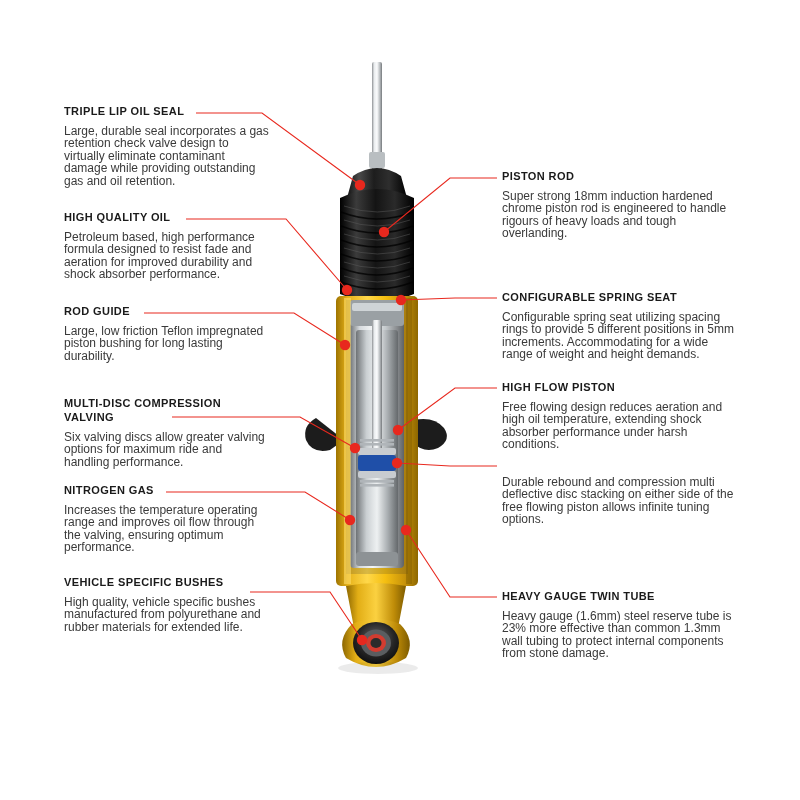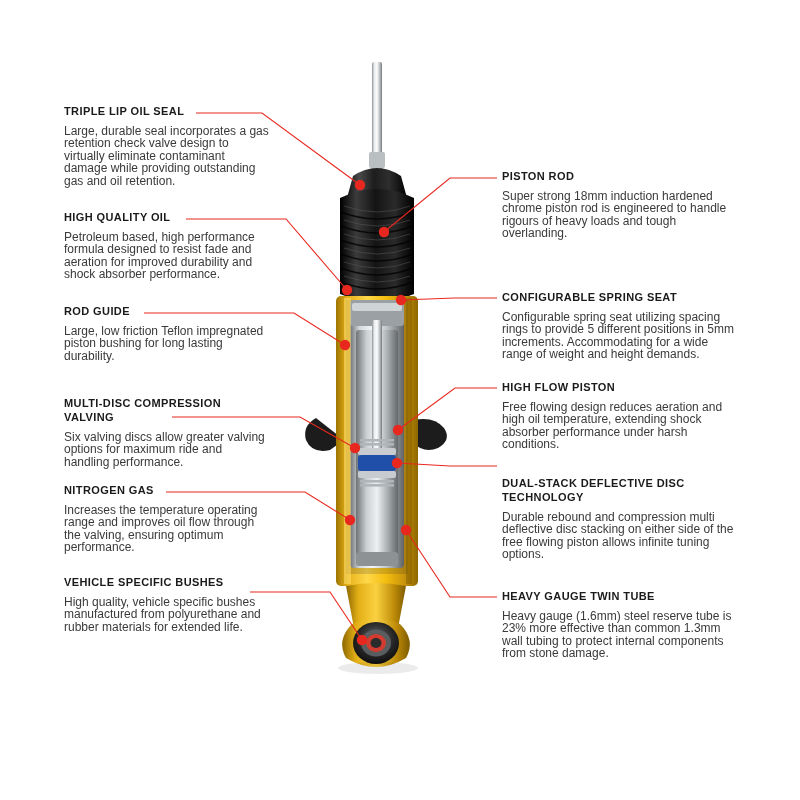--- a/index.html
+++ b/index.html
@@ -261,21 +261,20 @@
     <p class="title">CONFIGURABLE SPRING SEAT</p>
     <p class="body">Configurable spring seat utilizing spacing rings to provide 5 different positions in 5mm increments. Accommodating for a wide range of weight and height demands.</p>
   </div>
 
   <div class="callout right" style="left:502px; top:380px; width:232px;">
     <p class="title">HIGH FLOW PISTON</p>
     <p class="body">Free flowing design reduces aeration and high oil temperature, extending shock absorber performance under harsh conditions.</p>
   </div>
 
   <div class="callout right" style="left:502px; top:476px; width:232px;">
-    <p class="title">DUAL-STACK DEFLECTIVE DISC TECHNOLOGY</p>
     <p class="body">Durable rebound and compression multi deflective disc stacking on either side of the free flowing piston allows infinite tuning options.</p>
   </div>
 
   <div class="callout right" style="left:502px; top:589px; width:232px;">
     <p class="title">HEAVY GAUGE TWIN TUBE</p>
     <p class="body">Heavy gauge (1.6mm) steel reserve tube is 23% more effective than common 1.3mm wall tubing to protect internal components from stone damage.</p>
   </div>
 
 </div>
 

